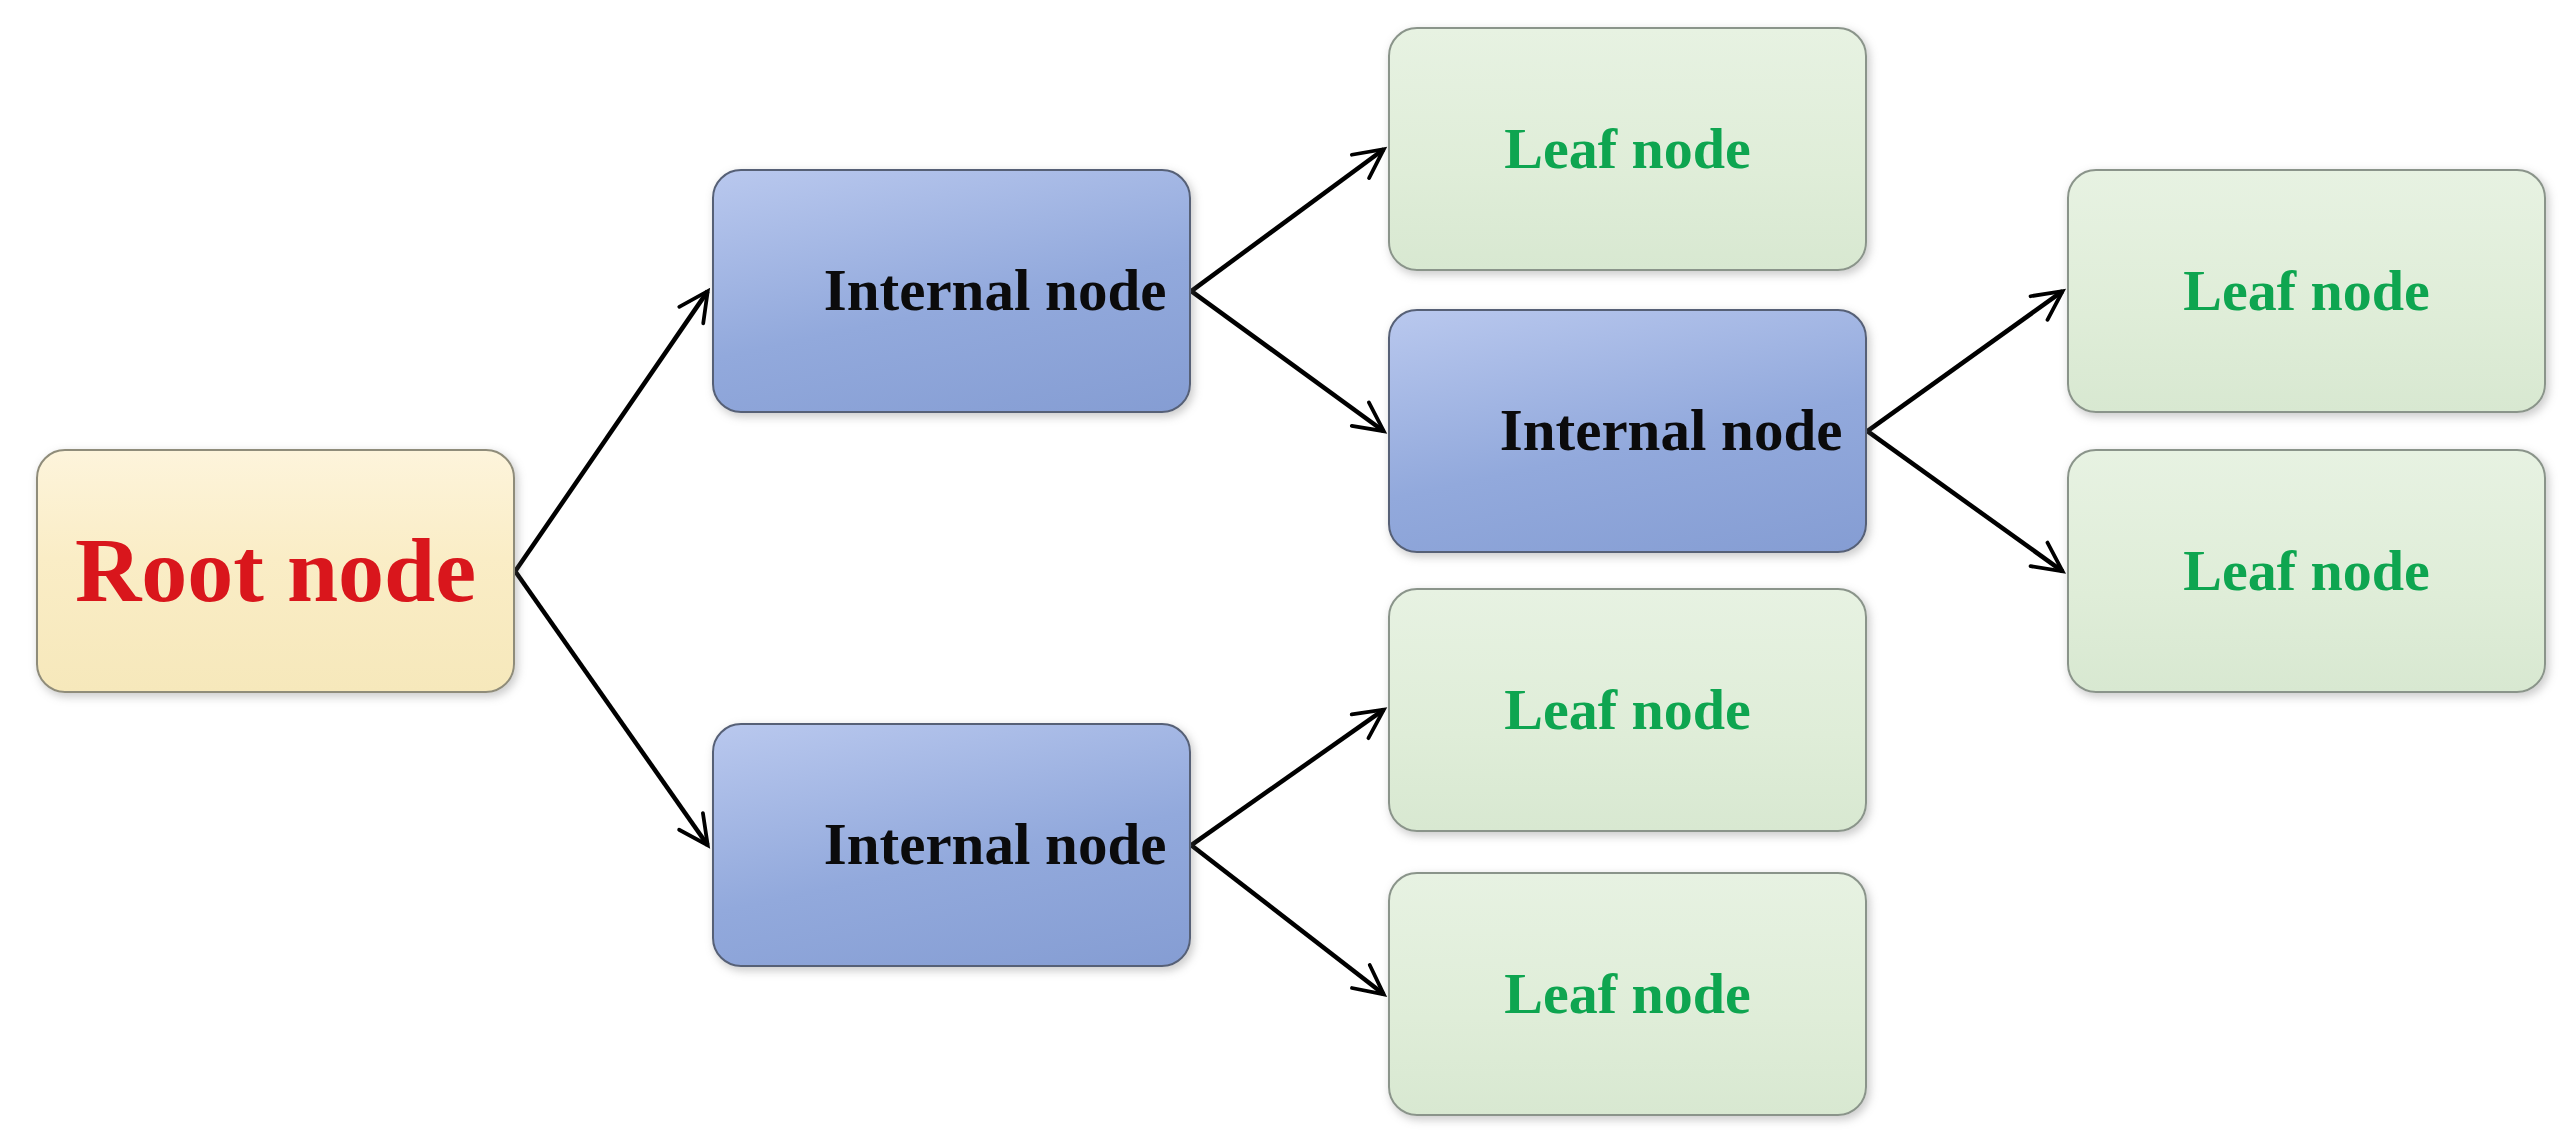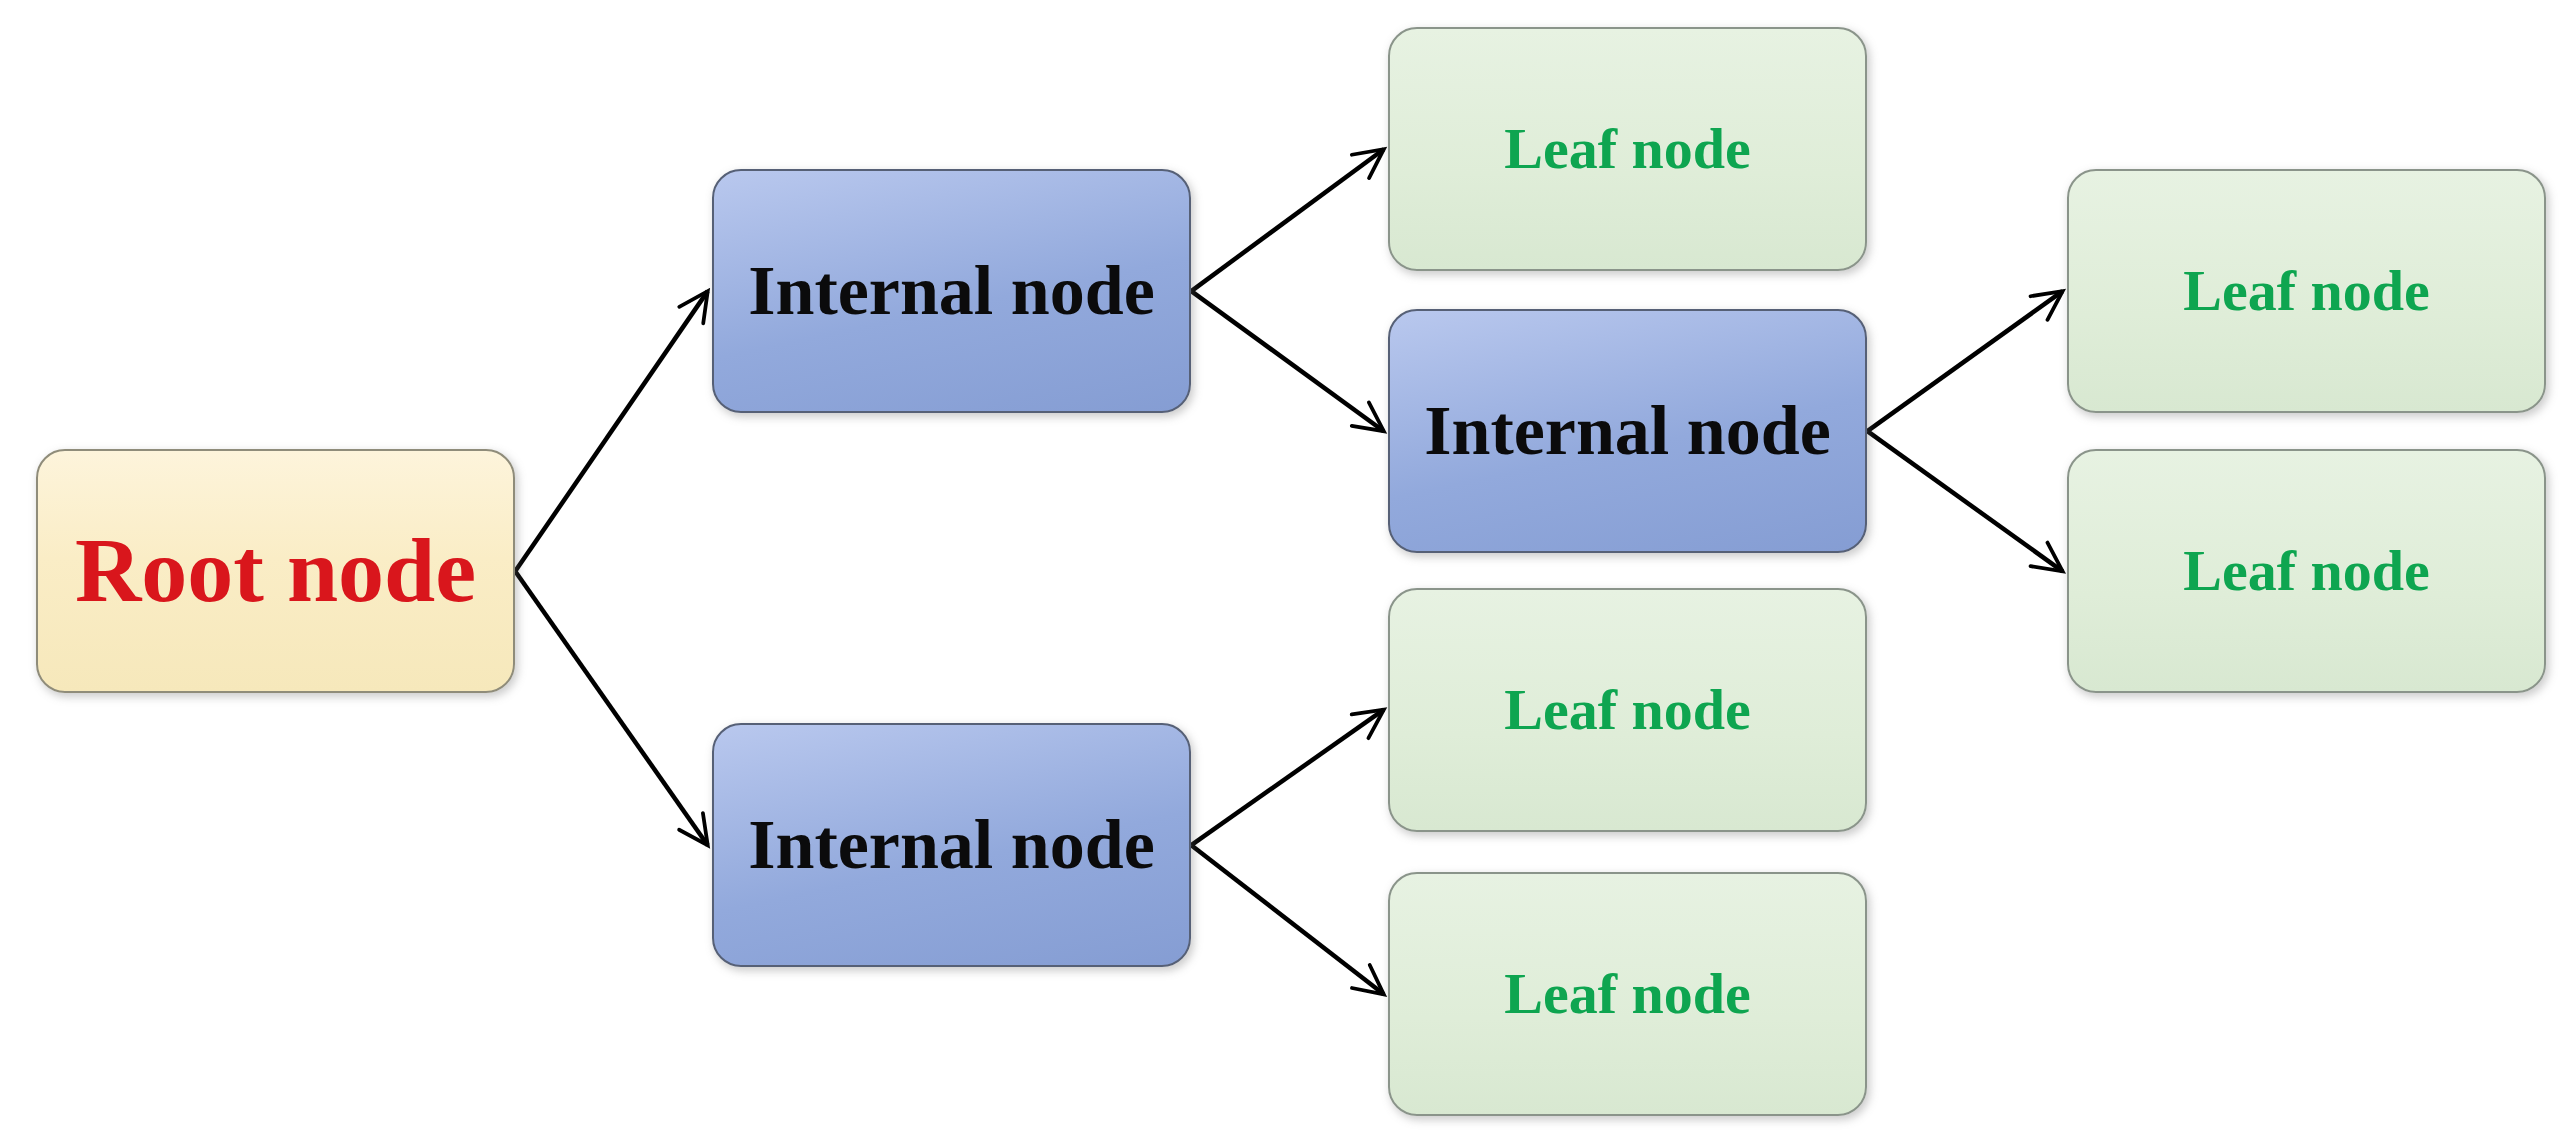--- a/index.html
+++ b/index.html
@@ -54,22 +54,23 @@
     border: 2.7px solid var(--root-border, #8f8c7a);
     color: var(--root-text, #d9161c);
     font-size: 92px;
     line-height: 1.1;
     text-align: center;
   }
   .node.internal {
     background: linear-gradient(168deg, #b9c8ee 0%, var(--internal-fill, #92a9dc) 55%, #859dd3 100%);
     border: 2.7px solid var(--internal-border, #566076);
     color: var(--internal-text, #0b0b0c);
-    font-size: 70px;
+    font-size: 59px;
     line-height: 1.28;
+    justify-content: flex-end;
   }
   .node.leaf {
     background: linear-gradient(180deg, #e7f2e2 0%, var(--leaf-fill, #dfedd8) 60%, #d8e8d1 100%);
     border: 2.7px solid var(--leaf-border, #8a948a);
     color: var(--leaf-text, #0ea550);
     font-size: 58px;
     line-height: 1.1;
   }
 </style>
 </head>

